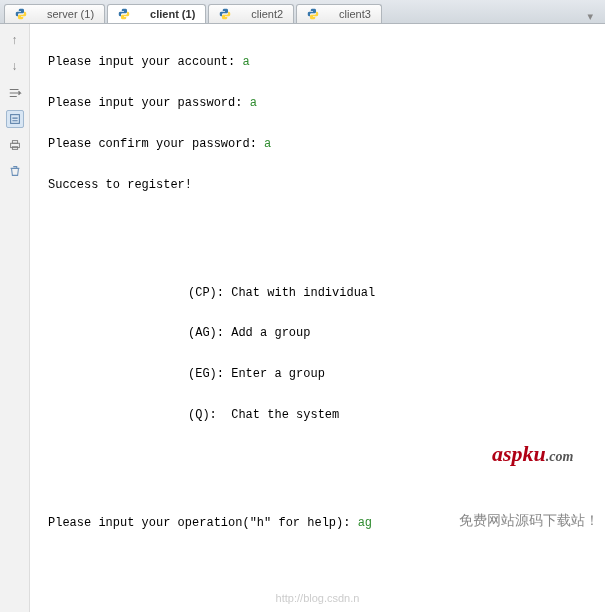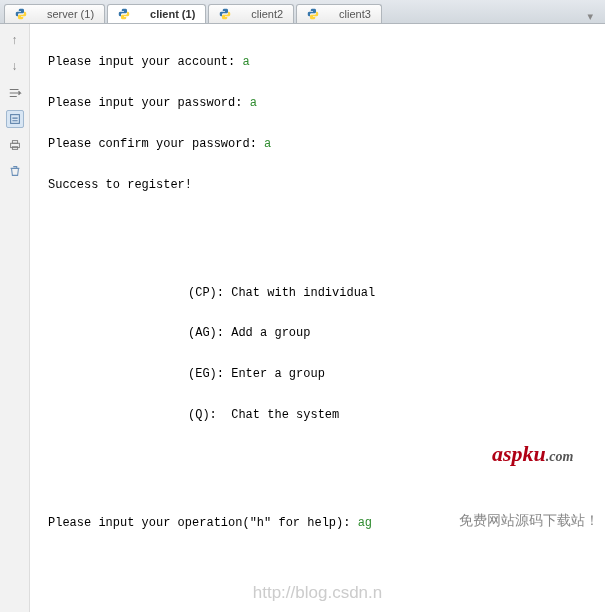--- a/index.html
+++ b/index.html
@@ -110,21 +110,21 @@
       color: #888;
       display: block;
       text-align: center;
     }
     .wm-url {
       position: absolute;
       bottom: 4px;
       left: 50%;
       transform: translateX(-50%);
       font-family: Arial, sans-serif;
-      font-size: 17px;
+      font-size: 11px;
       color: #ccc;
       pointer-events: none;
     }
   </style>
 </head>
 <body>
 
 <div class="tabs-bar">
   <div class="tab">
     <span class="py-icon">

